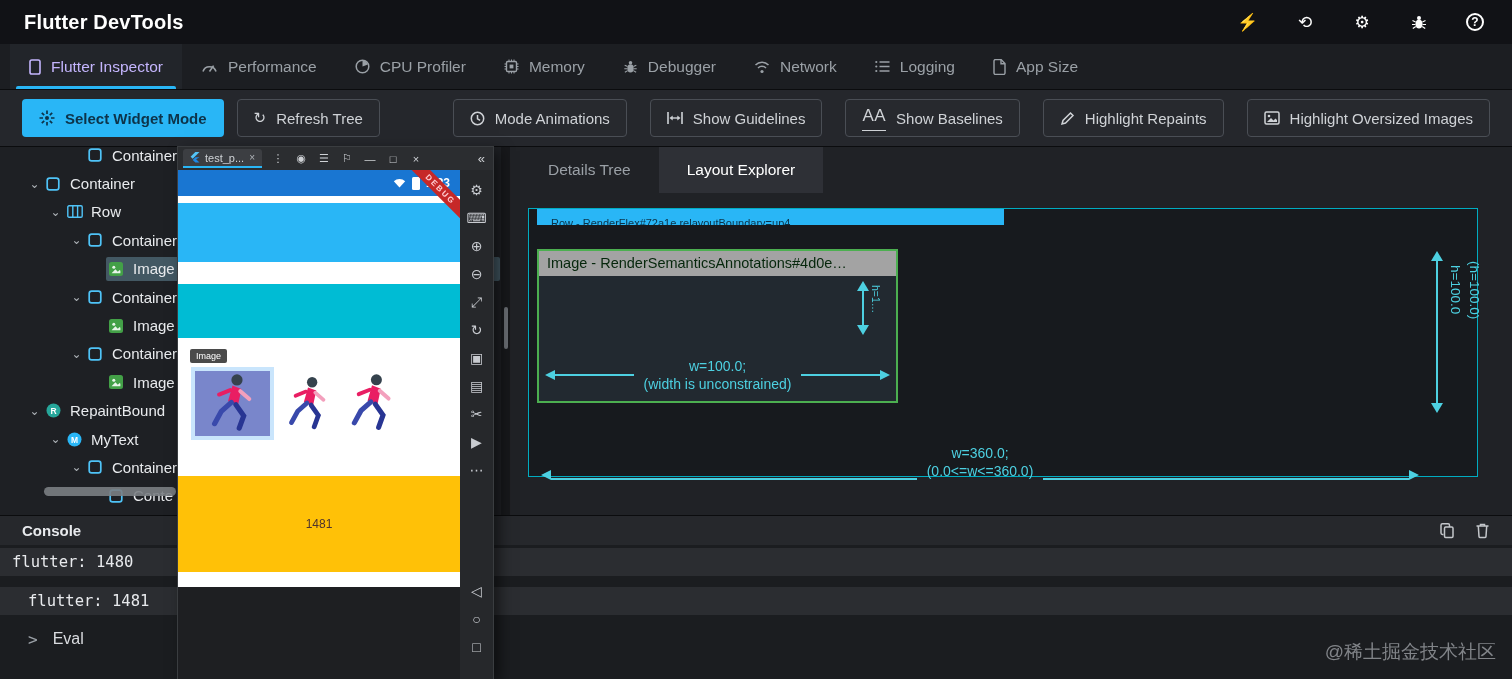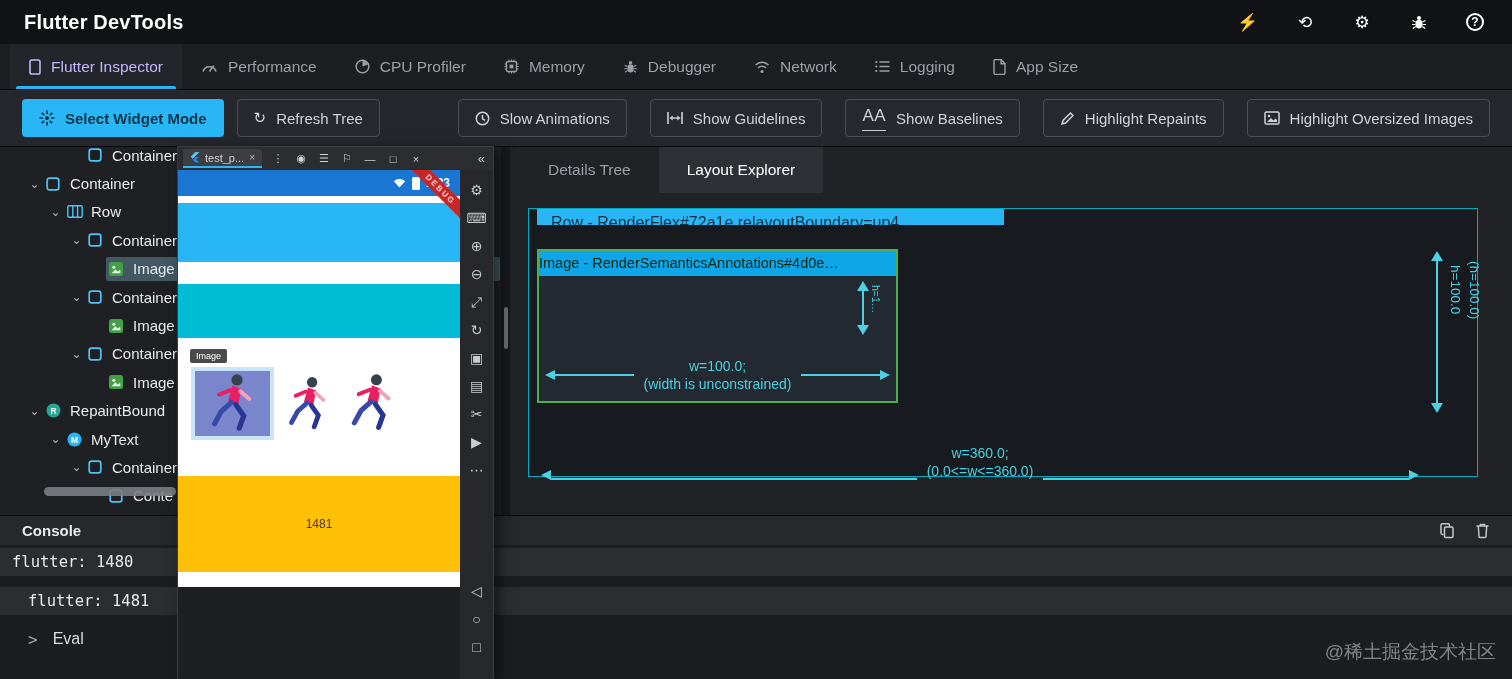--- a/index.html
+++ b/index.html
@@ -55,26 +55,26 @@
   .splitter { position:absolute; left:501px; top:0; width:9px; height:368px; background:#17181b; cursor:col-resize; }
   .splitter .grip { position:absolute; top:160px; left:3px; width:3.5px; height:42px; background:#6a6e73; border-radius:2px; }
   
   .right-panel { position:absolute; left:510px; top:0; width:1002px; height:368px; background:#202226; }
   .le-tabs { display:flex; height:46px; padding-left:10px; }
   .le-tab { display:flex; align-items:center; padding:0 28px; font-size:15.5px; color:#9aa0a6; cursor:pointer; }
   .le-tab.active { color:#fff; background:#2e3036; }
   .flex-viz { position:absolute; left:18px; top:61px; width:950px; height:269px;
     border:1px solid #00acc1; background:#171a1e; }
   .row-chip { position:absolute; left:8px; top:0; width:467px; height:16px; background:#29b6f6;
-    color:#0b3247; font-size:16px; line-height:28px; padding-left:14px; white-space:nowrap;
+    color:#0b3247; font-size:11px; line-height:28px; padding-left:14px; white-space:nowrap;
     overflow:hidden; cursor:pointer;text-decoration:underline; }
   .green-box { position:absolute; left:8px; top:40px; width:361px; height:154px;
     border:2px solid #4caf50; background:#222930; cursor:pointer; }
-  .green-chip { height:25px; background:#0ea5e9; color:#06270c; font-size:14.5px; line-height:25px;
-    white-space:nowrap; overflow:hidden; }
+  .green-chip { height:25px; background:#a3a3a3; color:#06270c; font-size:14.5px; line-height:25px;
+    padding-left:8px; white-space:nowrap; overflow:hidden; }
   .annot { color:#4dd0e1; }
   .green-annot { position:absolute; left:6px; right:6px; bottom:8px; display:flex; align-items:center; }
   .aline { flex:1; height:2px; background:#4dd0e1; }
   .head-l { width:0; height:0; border-top:5.5px solid transparent; border-bottom:5.5px solid transparent;
     border-right:10px solid #4dd0e1; flex:none; }
   .head-r { width:0; height:0; border-top:5.5px solid transparent; border-bottom:5.5px solid transparent;
     border-left:10px solid #4dd0e1; flex:none; }
   .atext { font-size:14px; padding:0 10px; text-align:center; line-height:1.3; white-space:nowrap; }
   .varrow { position:absolute; display:flex; flex-direction:column; align-items:center; }
   .vline { flex:1; width:2px; background:#4dd0e1; }
@@ -263,21 +263,21 @@
       <span data-name="refresh-tree-label">Refresh Tree</span>
     </button>
     <div class="toggle-group" id="toggleGroup" data-name="inspector-toggle-group">
         <button class="btn ghost" data-name="slow-animations-button">
           <span class="ic" data-name="slow-animations-icon">
             <svg width="15" height="15" viewBox="0 0 15 15">
               <circle cx="7.5" cy="7.5" r="6.2" fill="none" stroke="currentColor" stroke-width="1.5"></circle>
               <path d="M7.5 4 v3.8 l2.6 1.6" fill="none" stroke="currentColor" stroke-width="1.5"></path>
             </svg>
           </span>
-          <span data-name="slow-animations-label">Slow Animations</span>
+          <span data-name="slow-animations-label">Mode Animations</span>
         </button>
         <button class="btn ghost" data-name="show-guidelines-button">
           <span class="ic" data-name="show-guidelines-icon">
             <svg width="16" height="14" viewBox="0 0 16 14">
               <path d="M1 1V13 M15 1V13" stroke="currentColor" stroke-width="1.6"></path>
               <path d="M4 7H12" stroke="currentColor" stroke-width="1.4"></path>
               <path d="M2.5 7 l3.2-2.6 v5.2 z" fill="currentColor"></path>
               <path d="M13.5 7 l-3.2-2.6 v5.2 z" fill="currentColor"></path>
             </svg>
           </span>

